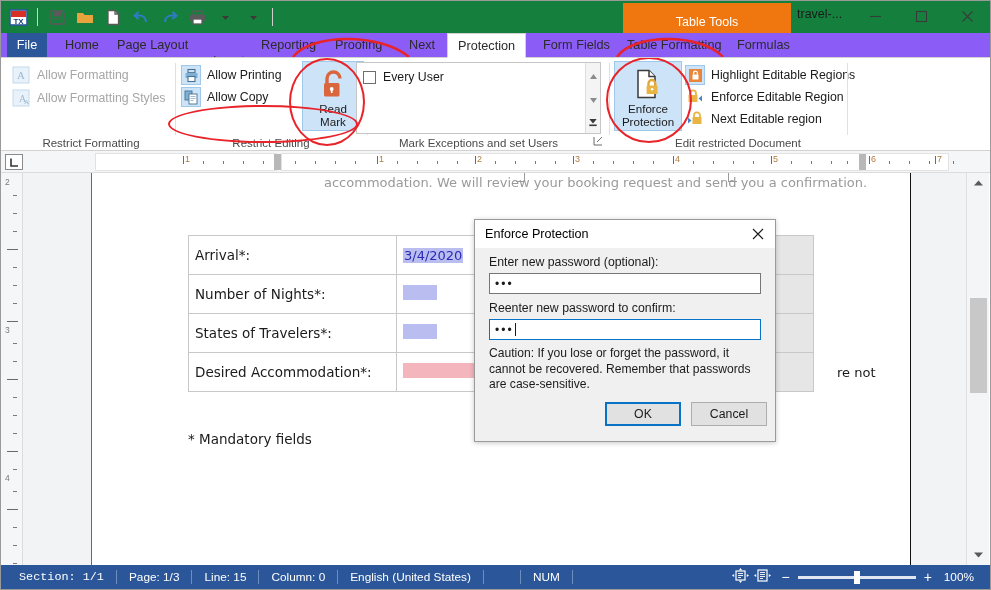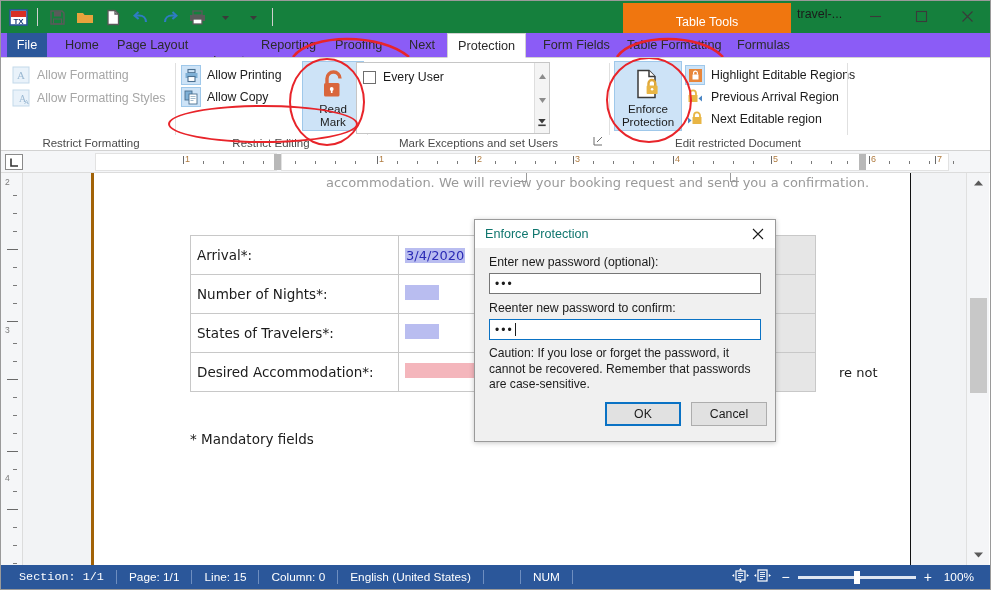--- a/index.html
+++ b/index.html
@@ -89,21 +89,21 @@
 
   .bigbtn {
     position: absolute; width: 62px; height: 70px;
     display: flex; flex-direction: column; align-items: center; justify-content: flex-start;
     padding-top: 4px; font-size: 11.6px; color: #1b1b1b; line-height: 13px; text-align: center;
   }
   .bigbtn.toggled { background: #cde3f7; border: 1px solid #9fc8ea; }
   .bigbtn .bi { height: 34px; display: flex; align-items: flex-end; justify-content: center; margin-bottom: 2px; }
 
   .userlist {
-    position: absolute; left: 355px; top: 4px; width: 194px; height: 72px;
+    position: absolute; left: 355px; top: 4px; width: 245px; height: 72px;
     background: #ffffff; border: 1px solid #c6c6c6;
   }
   .userlist-row {
     position: absolute; left: 6px; top: 7px; display: flex; align-items: center; gap: 7px;
     font-size: 12.3px; color: #1b1b1b;
   }
   .chkbox { width: 13px; height: 13px; border: 1px solid #6e6e6e; background: #fff; }
   .ul-scroll {
     position: absolute; right: 0; top: 0; width: 15px; height: 70px;
     background: #f4f4f4; border-left: 1px solid #dedede;
@@ -143,21 +143,21 @@
   .vtickmaj { position: absolute; left: 6px; width: 11px; height: 1px; background: #6a6a6a; }
   .vnum { position: absolute; left: 4px; font-size: 8.5px; color: #7a7a7a; }
 
   
   .docarea {
     position: absolute; left: 22px; top: 172px; right: 24px; bottom: 24px;
     background: #f2f3f5; overflow: hidden;
   }
   .page {
     position: absolute; left: 68px; top: 0; width: 820px; height: 100%;
-    background: #ffffff; border-left: 3px solid #a16207; border-right: 1px solid #111111;
+    background: #ffffff; border-left: 1px solid #a16207; border-right: 1px solid #111111;
   }
   .doc-para {
     position: absolute; left: 232px; top: 2px; font-size: 13px; color: #9a9a9a;
     white-space: nowrap; font-family: "DejaVu Sans", sans-serif;
   }
   .corner-mark { position: absolute; width: 9px; height: 9px; }
   .corner-mark i { position: absolute; background: #9a9a9a; }
 
   table.formtable {
     position: absolute; left: 96px; top: 62px; width: 625px;
@@ -422,21 +422,21 @@
       <span>Highlight Editable Regions</span>
     </div>
     <div class="smallitem" style="left:684px;top:28px;">
       <span class="sicon">
         <svg width="18" height="16" viewBox="0 0 18 16">
             <rect x="2.5" y="6" width="9" height="7" fill="#e8b544"></rect>
             <path d="M4 6V4.4a3 3 0 0 1 6 0V6" fill="none" stroke="#e8b544" stroke-width="1.8"></path>
             <path d="M16 6.5l-3.5 3 3.5 3z" fill="#4a86c5"></path>
           </svg>
       </span>
-      <span>Previous Arrival Region</span>
+      <span>Enforce Editable Region</span>
     </div>
     <div class="smallitem" style="left:684px;top:50px;">
       <span class="sicon">
         <svg width="18" height="16" viewBox="0 0 18 16">
             <path d="M2 6.5l3.5 3-3.5 3z" fill="#4a86c5"></path>
             <rect x="6.5" y="6" width="9" height="7" fill="#e8b544"></rect>
             <path d="M8 6V4.4a3 3 0 0 1 6 0V6" fill="none" stroke="#e8b544" stroke-width="1.8"></path>
           </svg>
       </span>
       <span>Next Editable region</span>
@@ -611,21 +611,21 @@
     <div class="sb-thumb" style="top:125px;height:95px;"></div>
     <div class="sb-arrow" style="bottom:0;">
       <svg width="11" height="8" viewBox="0 0 11 8">
           <path d="M5.5 6.5L1 1.5h9z" fill="#5a5a5a"></path>
         </svg>
     </div>
   </div>
 
   <div style="position:absolute;left:473px;top:218px;width:302px;height:223px;background:#f0f0f0;border:1px solid #9a9a9a;box-shadow:0 1px 5px rgba(0,0,0,0.22);">
     <div style="position:absolute;left:0;top:0;width:300px;height:28px;background:#ffffff;display:flex;align-items:center;">
-      <span style="margin-left:10px;font-size:12.6px;color:#0f766e;">Enforce Protection</span>
+      <span style="margin-left:10px;font-size:12.6px;color:#000000;">Enforce Protection</span>
       <span style="position:absolute;right:6px;top:4px;width:22px;height:20px;display:flex;align-items:center;justify-content:center;">
         <svg width="12" height="12" viewBox="0 0 12 12">
             <path d="M1 1l10 10M11 1L1 11" stroke="#1b1b1b" stroke-width="1.1"></path>
           </svg>
       </span>
     </div>
 
     <div style="position:absolute;left:14px;top:35px;font-size:12.3px;color:#1b1b1b;">Enter new password (optional):</div>
     <div style="position:absolute;left:14px;top:53px;width:272px;height:21px;background:#ffffff;border:1px solid #767676;display:flex;align-items:center;padding-left:5px;font-size:12px;color:#1b1b1b;letter-spacing:2px;">
       <span>•••</span>
@@ -639,21 +639,21 @@
 
     <div style="position:absolute;left:14px;top:126px;width:262px;font-size:12.1px;color:#1b1b1b;line-height:15.5px;">Caution: If you lose or forget the password, it cannot be recovered. Remember that passwords are case-sensitive.</div>
 
     <div style="position:absolute;left:130px;top:182px;width:76px;height:24px;background:#e1e1e1;border:2px solid #0a72c4;display:flex;align-items:center;justify-content:center;font-size:12.3px;color:#1b1b1b;">OK</div>
     <div style="position:absolute;left:216px;top:182px;width:76px;height:24px;background:#e1e1e1;border:1px solid #adadad;display:flex;align-items:center;justify-content:center;font-size:12.3px;color:#1b1b1b;">Cancel</div>
   </div>
 
   <div class="statusbar">
     <div class="st" style="padding-left:18px;font-family:Liberation Mono, monospace;">Section: 1/1</div>
     <div class="st-div"></div>
-    <div class="st">Page: 1/1</div>
+    <div class="st">Page: 1/3</div>
     <div class="st-div"></div>
     <div class="st">Line: 15</div>
     <div class="st-div"></div>
     <div class="st">Column: 0</div>
     <div class="st-div"></div>
     <div class="st">English (United States)</div>
     <div class="st-div"></div>
     <div style="width:36px;"></div>
     <div class="st-div"></div>
     <div class="st">NUM</div>

